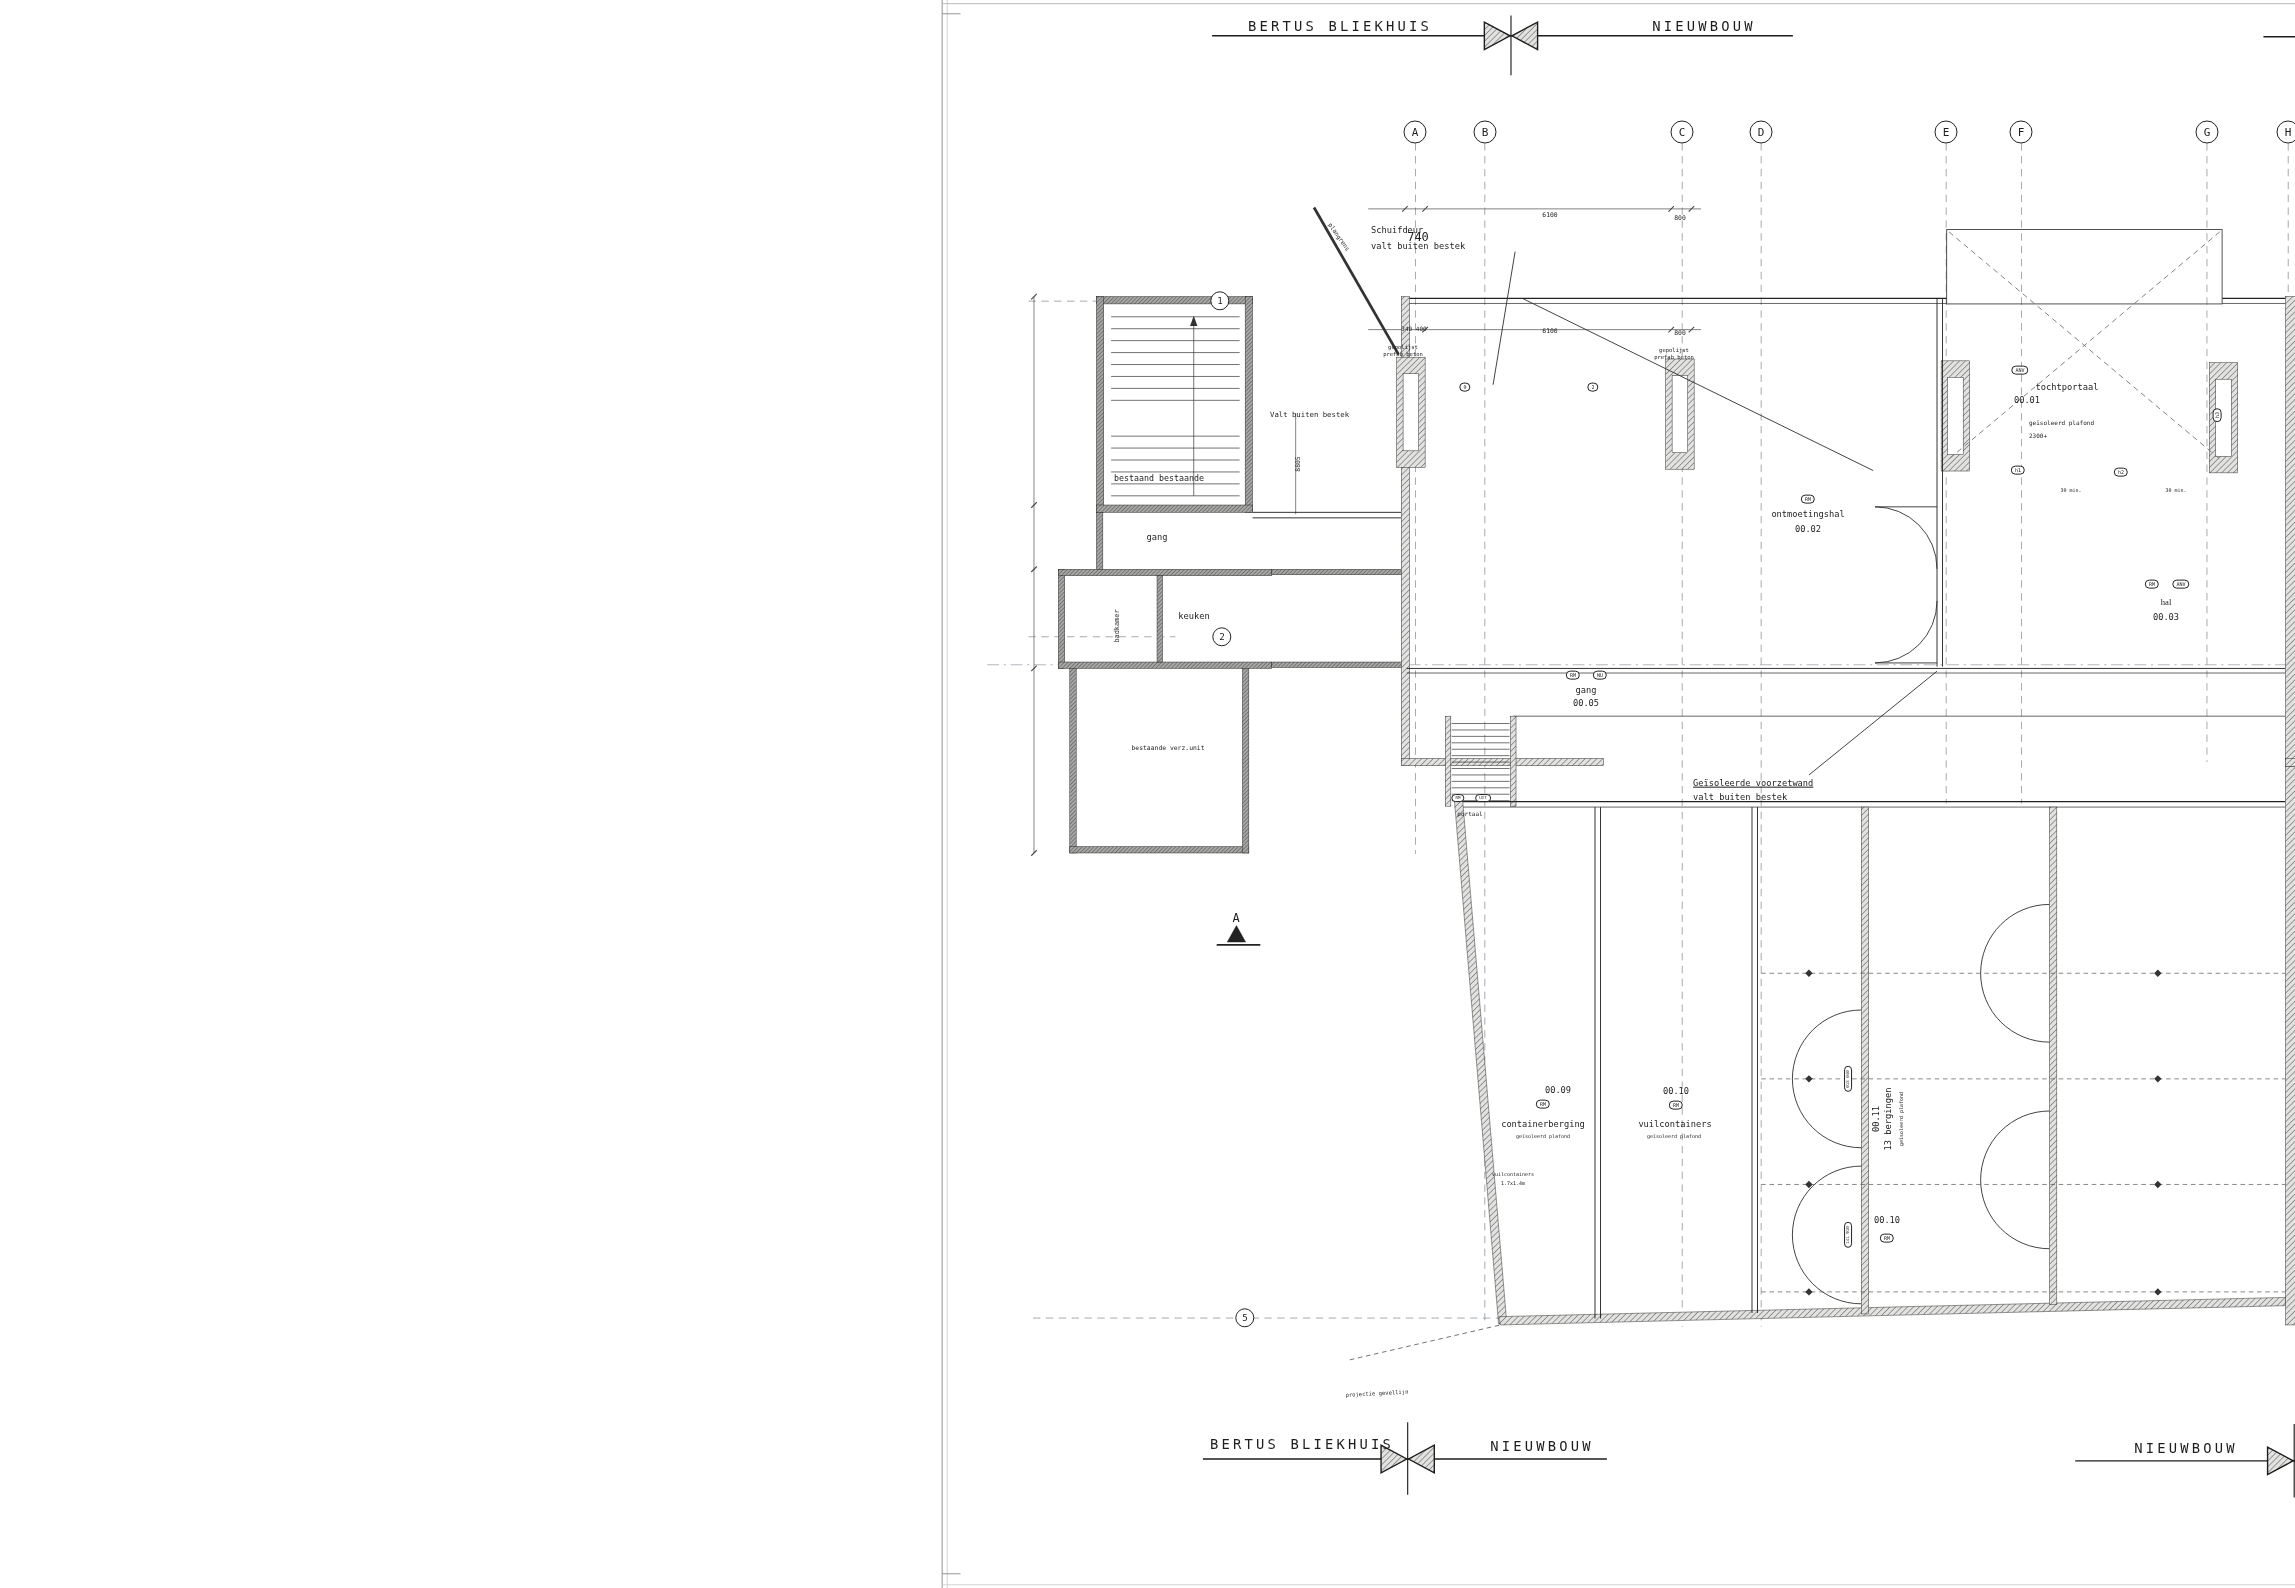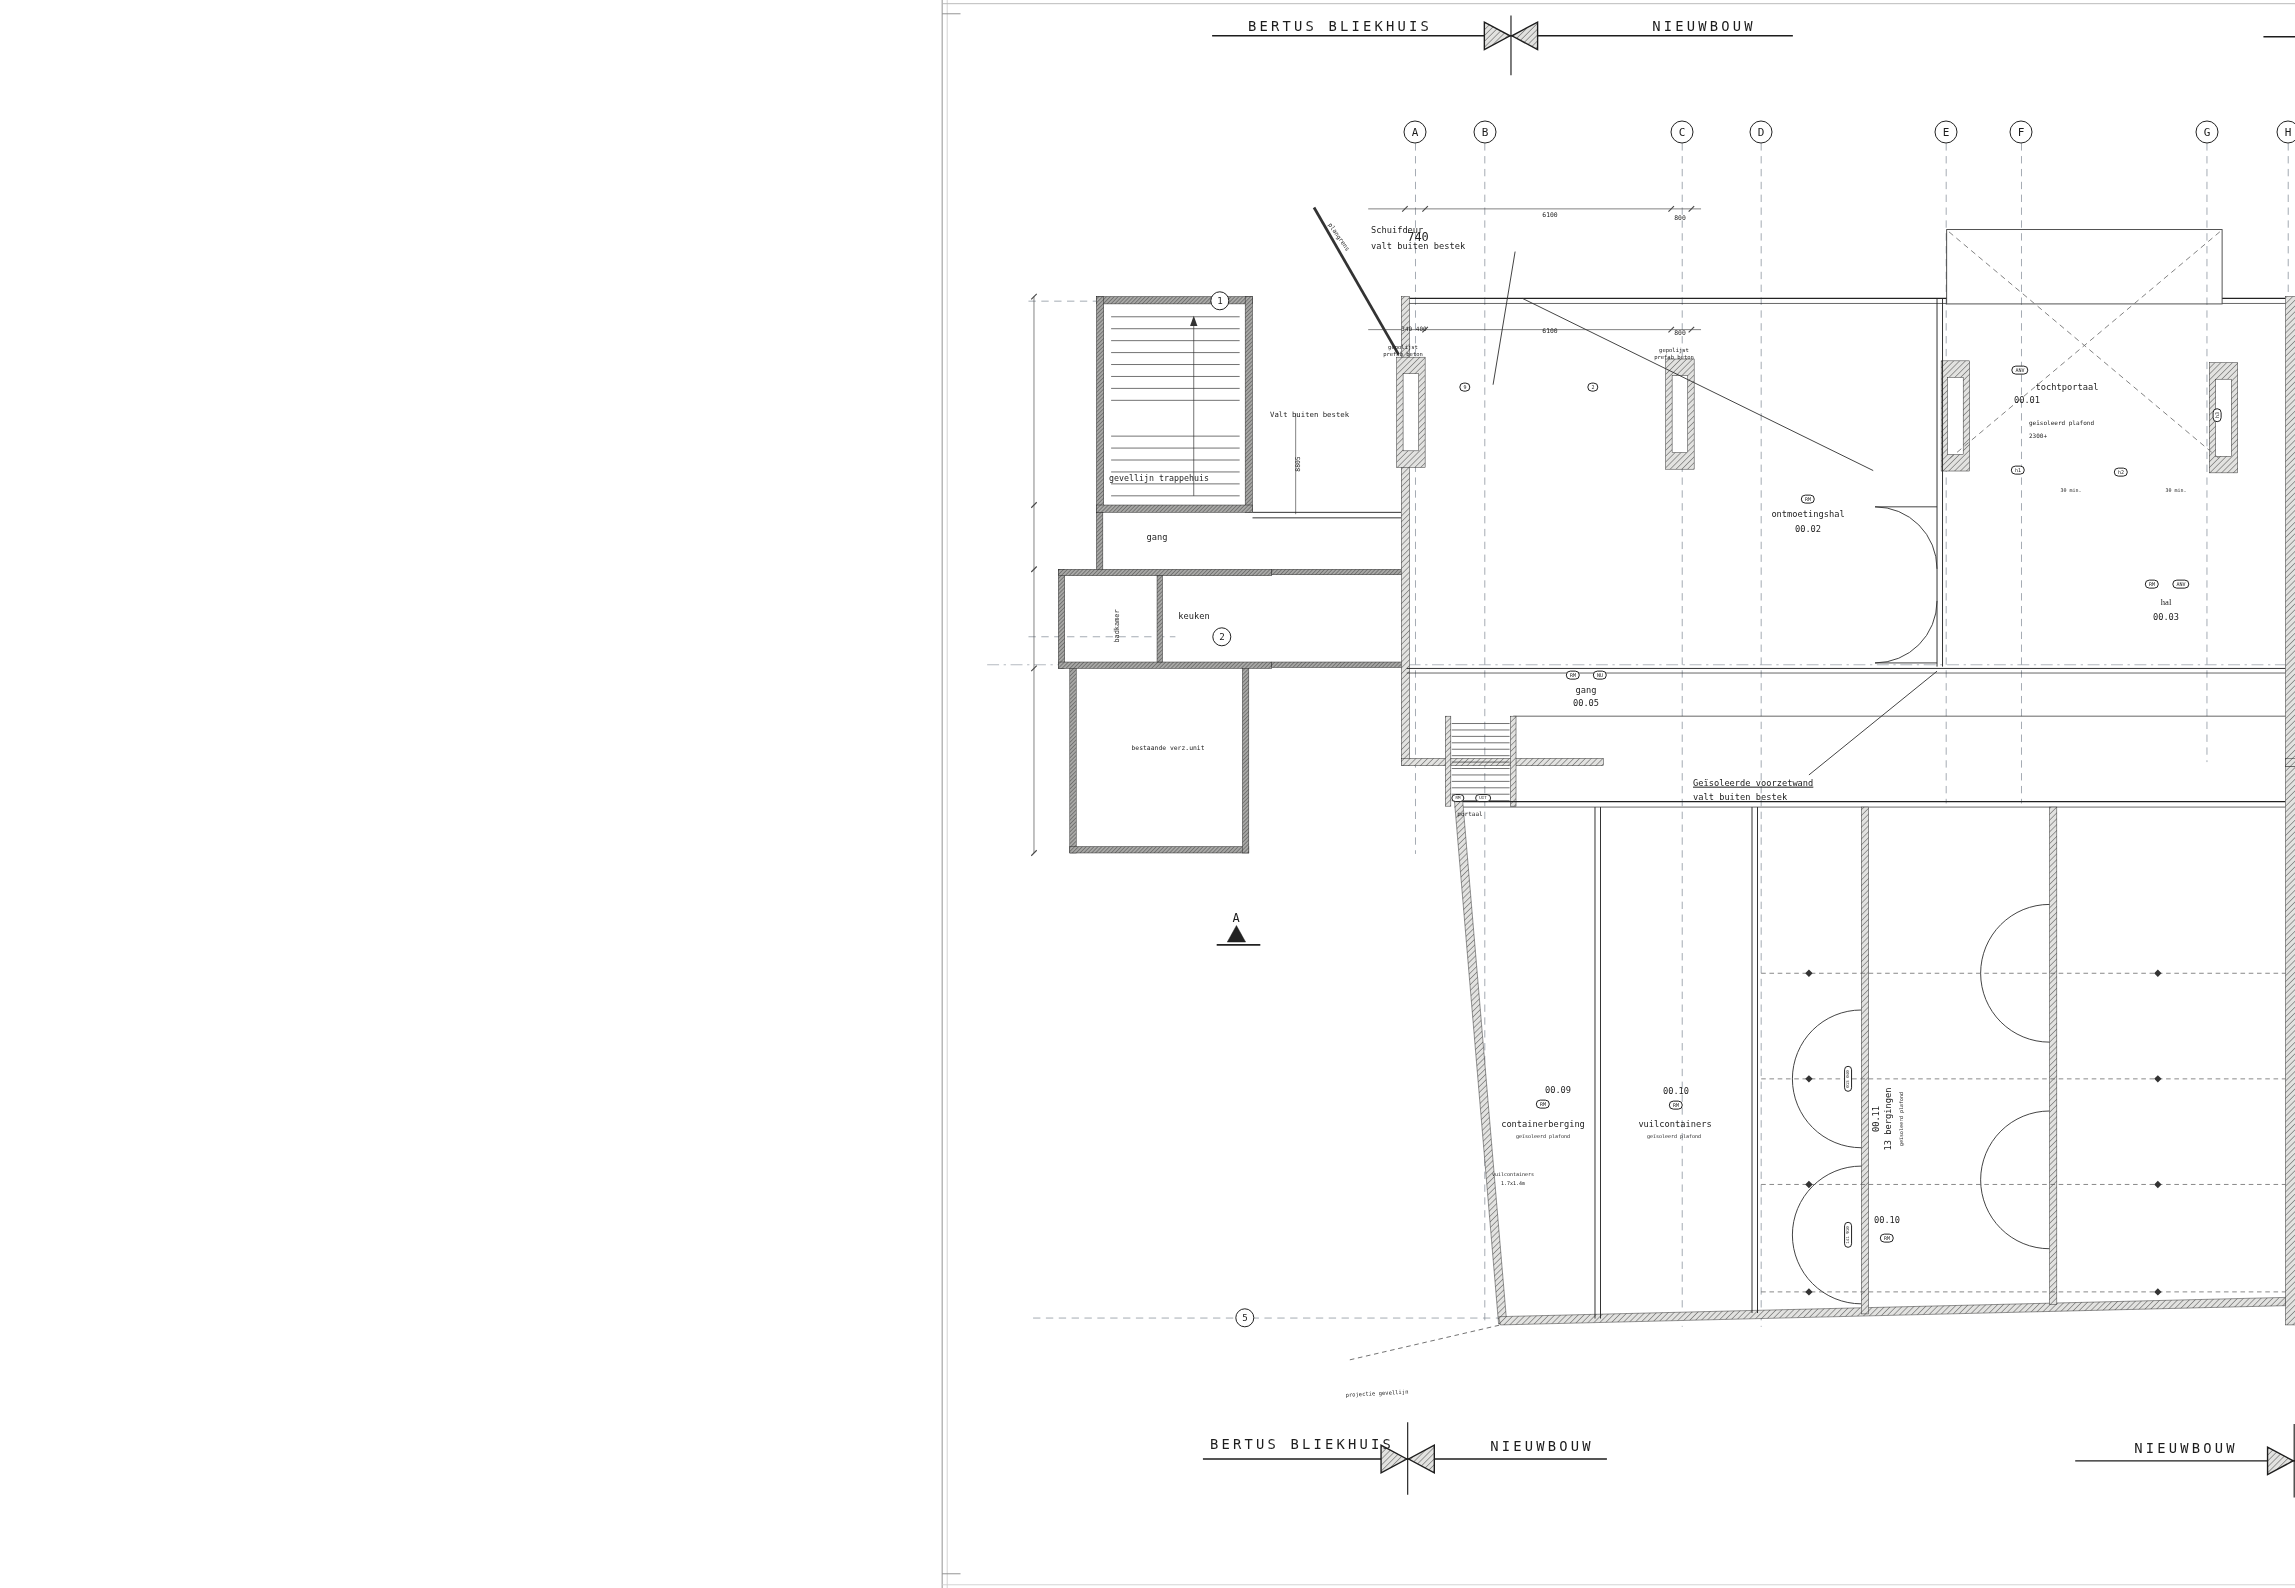--- a/index.html
+++ b/index.html
@@ -342,21 +342,21 @@
     <div class="lbl" style="left: 1674px; top: 351px; font-size: 5.5px; transform: translate(-50%, -50%) rotate(0deg);">gepolijst</div>
 
     <div class="lbl" style="left: 1674px; top: 358px; font-size: 5.5px; transform: translate(-50%, -50%) rotate(0deg);">prefab beton</div>
 
     <div class="lbl tag" style="left: 1465px; top: 387px; transform: translate(-50%, -50%) rotate(0deg);">9</div>
 
     <div class="lbl tag" style="left: 1593px; top: 387px; transform: translate(-50%, -50%) rotate(0deg);">2</div>
 
     <div class="lbl" style="left: 1270px; top: 415px; font-size: 7.3px; transform: translate(0px, -50%) rotate(0deg);">Valt buiten bestek</div>
 
-    <div class="lbl" style="left: 1159px; top: 478px; font-size: 8.3px; transform: translate(-50%, -50%) rotate(0deg);">gevellijn trappehuis</div>
+    <div class="lbl" style="left: 1159px; top: 478px; font-size: 8.3px; transform: translate(-50%, -50%) rotate(0deg);">bestaand bestaande</div>
 
     <div class="lbl" style="left: 1157px; top: 537px; transform: translate(-50%, -50%) rotate(0deg);">gang</div>
 
     <div class="lbl" style="left: 1117px; top: 626px; font-size: 6.9px; transform: translate(-50%, -50%) rotate(-90deg);">badkamer</div>
 
     <div class="lbl" style="left: 1194px; top: 616px; transform: translate(-50%, -50%) rotate(0deg);">keuken</div>
 
     <div class="lbl" style="left: 1168px; top: 748px; font-size: 6.4px; transform: translate(-50%, -50%) rotate(0deg);">bestaande verz.unit</div>
 
     <div class="lbl" style="left: 1298px; top: 464px; font-size: 6.4px; transform: translate(-50%, -50%) rotate(-90deg);">8805</div>

